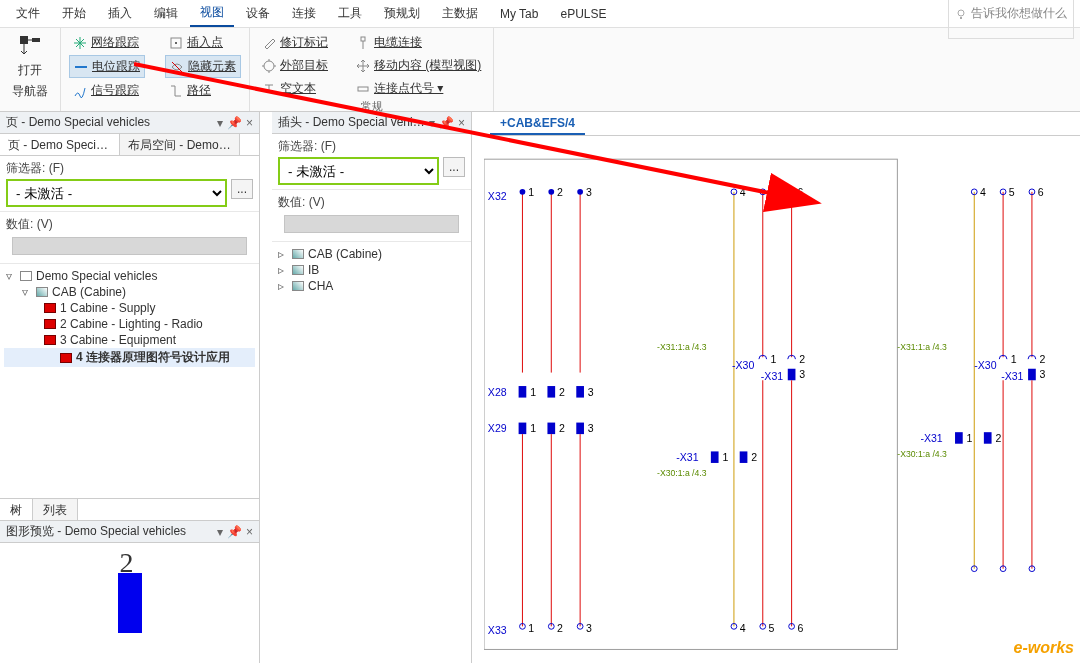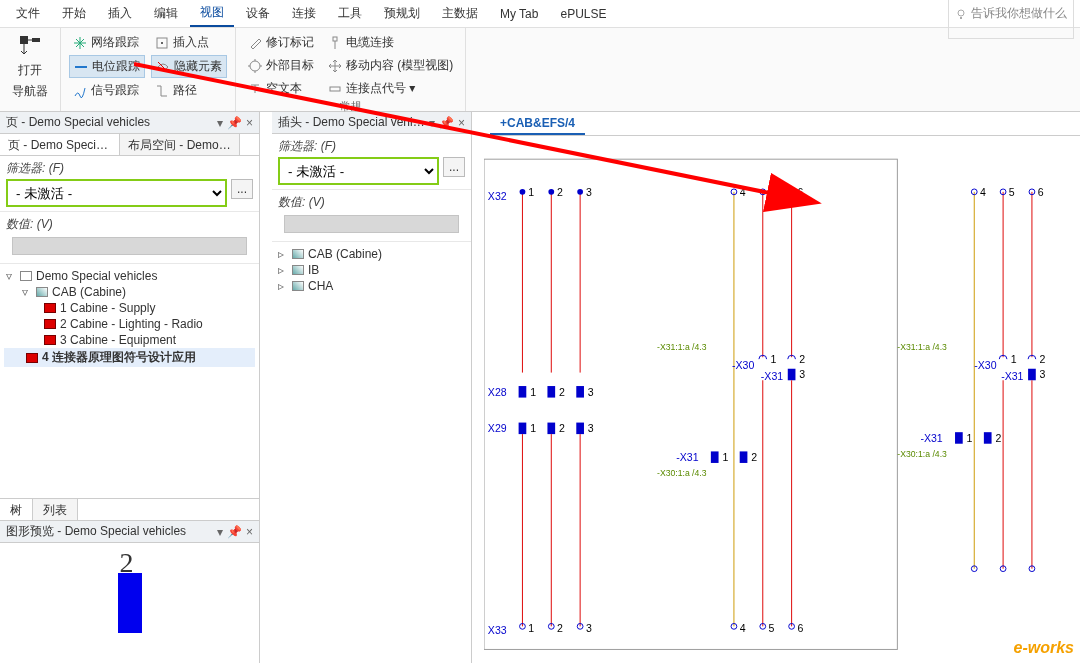--- a/index.html
+++ b/index.html
@@ -6,21 +6,21 @@
   body { width: 1080px; height: 663px; background: #fff; position: relative; overflow: hidden; font-size: 12px; color: #333; }
   
   .menubar { height: 28px; background: #fff; border-bottom: 1px solid #e0e0e0; display: flex; align-items: center; padding: 0 6px; gap: 2px; }
   .menubar .mi { padding: 4px 10px; cursor: default; }
   .menubar .mi.active { color: #0a4b9e; border-bottom: 2px solid #0a4b9e; }
   .menubar .search { margin-left: auto; display: flex; align-items: center; border: 1px solid #ddd; padding: 16px 6px; color: #888; }
   .menubar .search svg { margin-right: 4px; }
   
   .ribbon { height: 84px; background: #fafafa; border-bottom: 1px solid #ccc; display: flex; }
   .rgroup { border-right: 1px solid #e0e0e0; padding: 4px 8px 2px 8px; display: flex; flex-direction: column; justify-content: space-between; }
-  .rgroup .items { display: flex; gap: 6px; }
+  .rgroup .items { display: flex; gap: 20px; text-decoration: underline; }
   .rgroup .col { display: flex; flex-direction: column; gap: 2px; }
   .rbtn { display: flex; align-items: center; gap: 4px; padding: 2px 4px; white-space: nowrap; }
   .rbtn.highlight { background: #d8e6f2; border: 1px solid #a8c8e4; }
   .rgroup .cap { text-align: center; color: #666; font-size: 11px; }
   .rbtn svg { width: 14px; height: 14px; }
   .big { display: flex; flex-direction: column; align-items: center; justify-content: center; width: 44px; }
   .big svg { width: 24px; height: 24px; }
   
   .workspace { position: absolute; top: 112px; bottom: 0; left: 0; right: 0; display: flex; gap: 12px; }
   .leftcol { width: 260px; display: flex; flex-direction: column; border-right: 1px solid #ccc; }
@@ -29,21 +29,21 @@
   
   .dockhdr { height: 22px; background: #eef1f4; border-bottom: 1px solid #ccc; display: flex; align-items: center; padding: 0 6px; gap: 4px; justify-content: space-between; }
   .dockhdr .title { white-space: nowrap; overflow: hidden; text-overflow: ellipsis; }
   .dockhdr .ctrls { display: flex; gap: 4px; color: #666; }
   
   .tabsrow { height: 22px; display: flex; border-bottom: 1px solid #ccc; }
   .tab { padding: 3px 8px; border-right: 1px solid #ccc; background: #f4f4f4; white-space: nowrap; overflow: hidden; text-overflow: ellipsis; max-width: 120px; }
   .tab.active { background: #fff; }
   
   .filter { padding: 4px 6px; border-bottom: 1px solid #e8e8e8; }
-  .filter .lbl { margin-bottom: 2px; color: #444; font-style: italic; }
+  .filter .lbl { margin-bottom: 2px; color: #444; }
   .filter .row { display: flex; gap: 4px; }
   .filter select, .filter input { flex: 1; height: 28px; border: 2px solid #84cc16; padding: 1px 4px; background: #fff; }
   .filter .dots { width: 22px; height: 20px; border: 1px solid #bbb; background: #f4f4f4; text-align: center; line-height: 18px; }
   .greybar { height: 18px; background: #d8d8d8; border: 1px solid #c4c4c4; margin: 4px 6px; }
   
   .tree { flex: 1; overflow: auto; padding: 4px 4px; }
   .tree .node { padding: 1px 2px; white-space: nowrap; display: flex; align-items: center; gap: 4px; }
   .tree .node .tw { width: 10px; color: #666; }
   .tree .node.bold { font-weight: bold; }
   .tree .node.sel { background: #e4eefb; }
@@ -255,21 +255,21 @@
           <span>1 Cabine - Supply</span>
         </div>
       <div class="node" style="padding-left:40px">
           <span class="ic ic-red"></span>
           <span>2 Cabine - Lighting - Radio</span>
         </div>
       <div class="node" style="padding-left:40px">
           <span class="ic ic-red"></span>
           <span>3 Cabine - Equipment</span>
         </div>
-      <div class="node bold sel" style="padding-left:22px">
+      <div class="node bold sel" style="padding-left:56px">
           <span class="ic ic-red"></span>
           <span>4 连接器原理图符号设计应用</span>
         </div>
     </div>
     <div class="bottabs">
       <div class="bt active">树</div>
       <div class="bt">列表</div>
     </div>
     <div class="preview">
       <div class="dockhdr">

